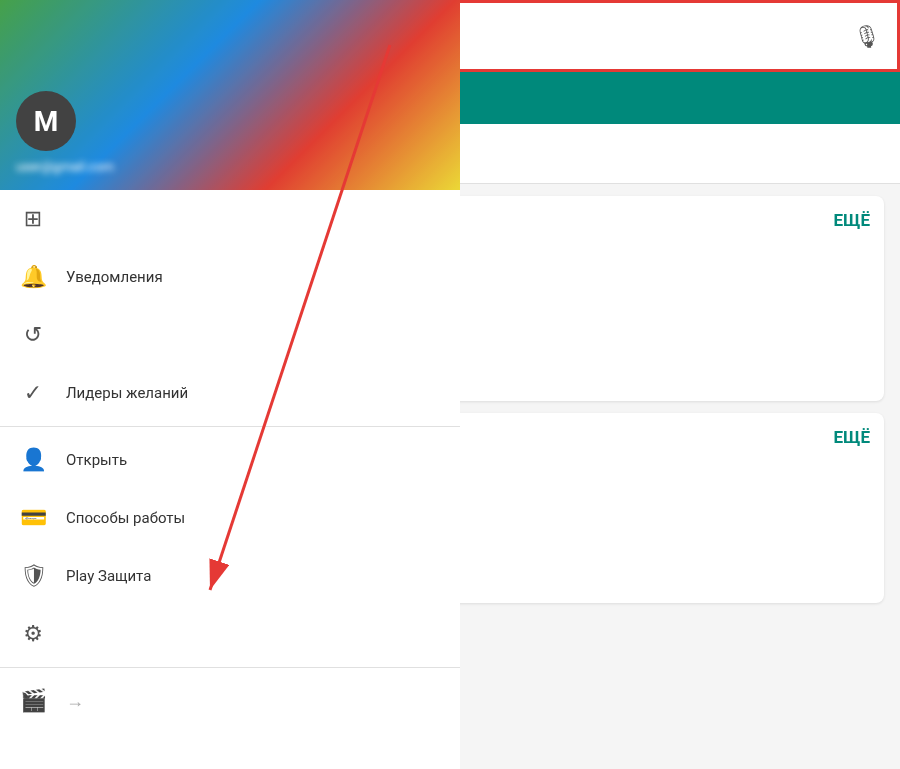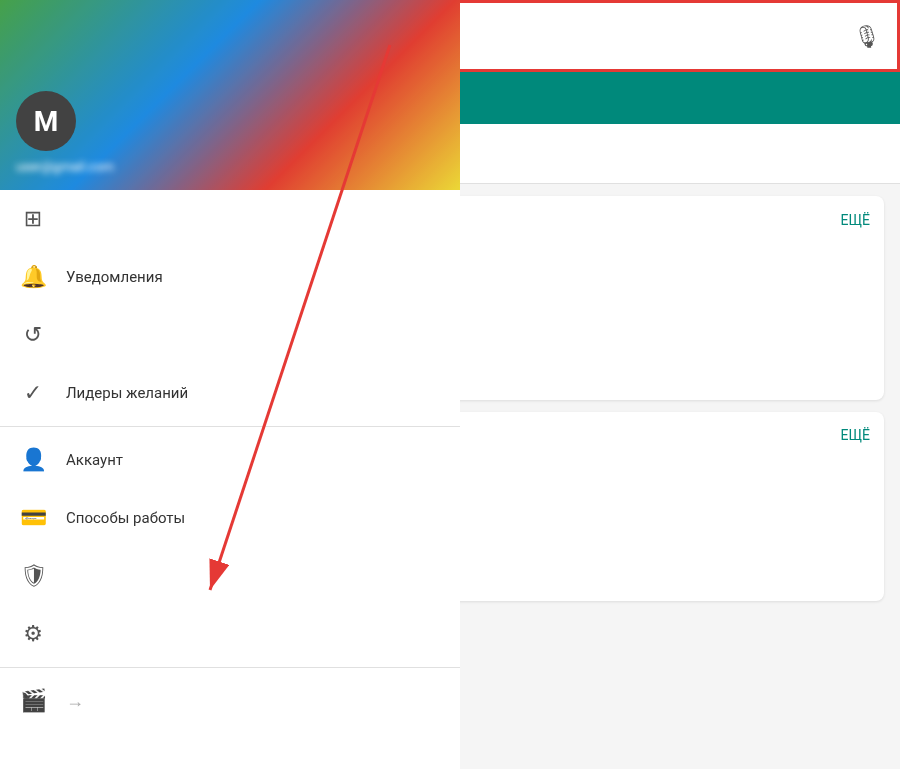--- a/index.html
+++ b/index.html
@@ -122,22 +122,22 @@
       align-items: center;
       margin-bottom: 12px;
     }
     .section-title {
       font-size: 16px;
       font-weight: 600;
       color: #212121;
     }
     .more-link {
       color: #00897b;
-      font-size: 14px;
-      font-weight: 400;
+      font-size: 17px;
+      font-weight: 700;
       cursor: pointer;
     }
 
     .apps-row {
       display: flex;
       gap: 12px;
       margin-bottom: 16px;
       overflow: hidden;
     }
     .app-card {
@@ -446,28 +446,29 @@
     </div>
     <div class="menu-item">
       <span class="menu-icon">✓</span>
       <span class="menu-label">Лидеры желаний</span>
     </div>
 
     <div class="menu-divider"></div>
 
     <div class="menu-item">
       <span class="menu-icon">👤</span>
-      <span class="menu-label">Аккаунт</span>
+      <span class="menu-label">Открыть</span>
     </div>
     <div class="menu-item">
       <span class="menu-icon">💳</span>
       <span class="menu-label">Способы работы</span>
     </div>
     <div class="menu-item">
       <span class="menu-icon">🛡</span>
+      <span class="menu-label">Play Защита</span>
     </div>
     <div class="menu-item">
       <span class="menu-icon">⚙</span>
     </div>
 
     <div class="menu-divider"></div>
 
     <div class="menu-item">
       <span class="menu-icon">🎬</span>
       <span class="menu-arrow">→</span>

